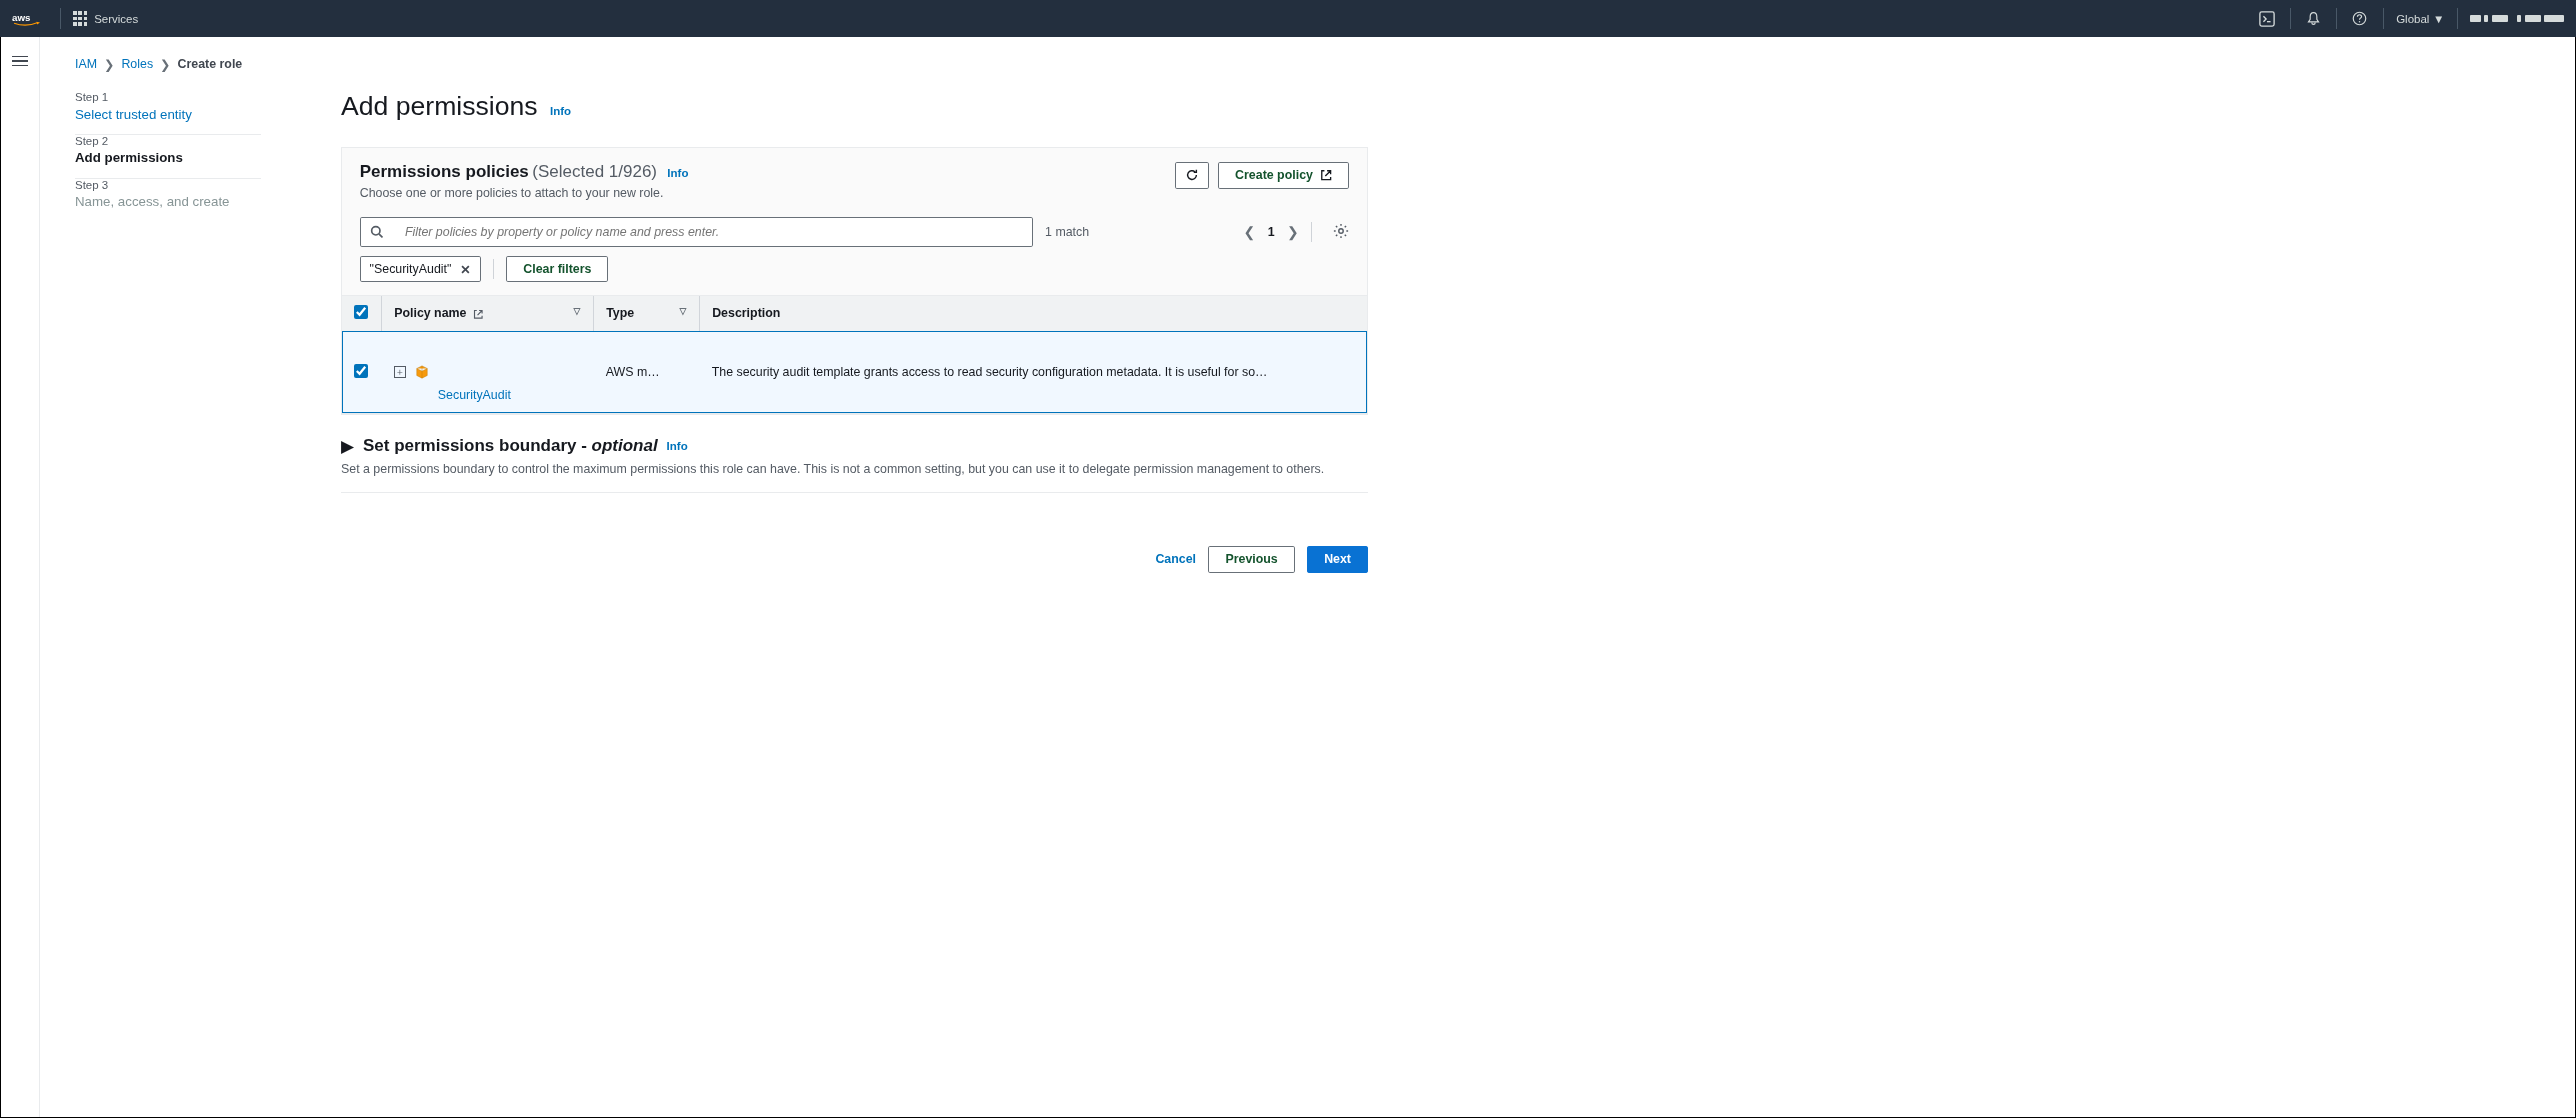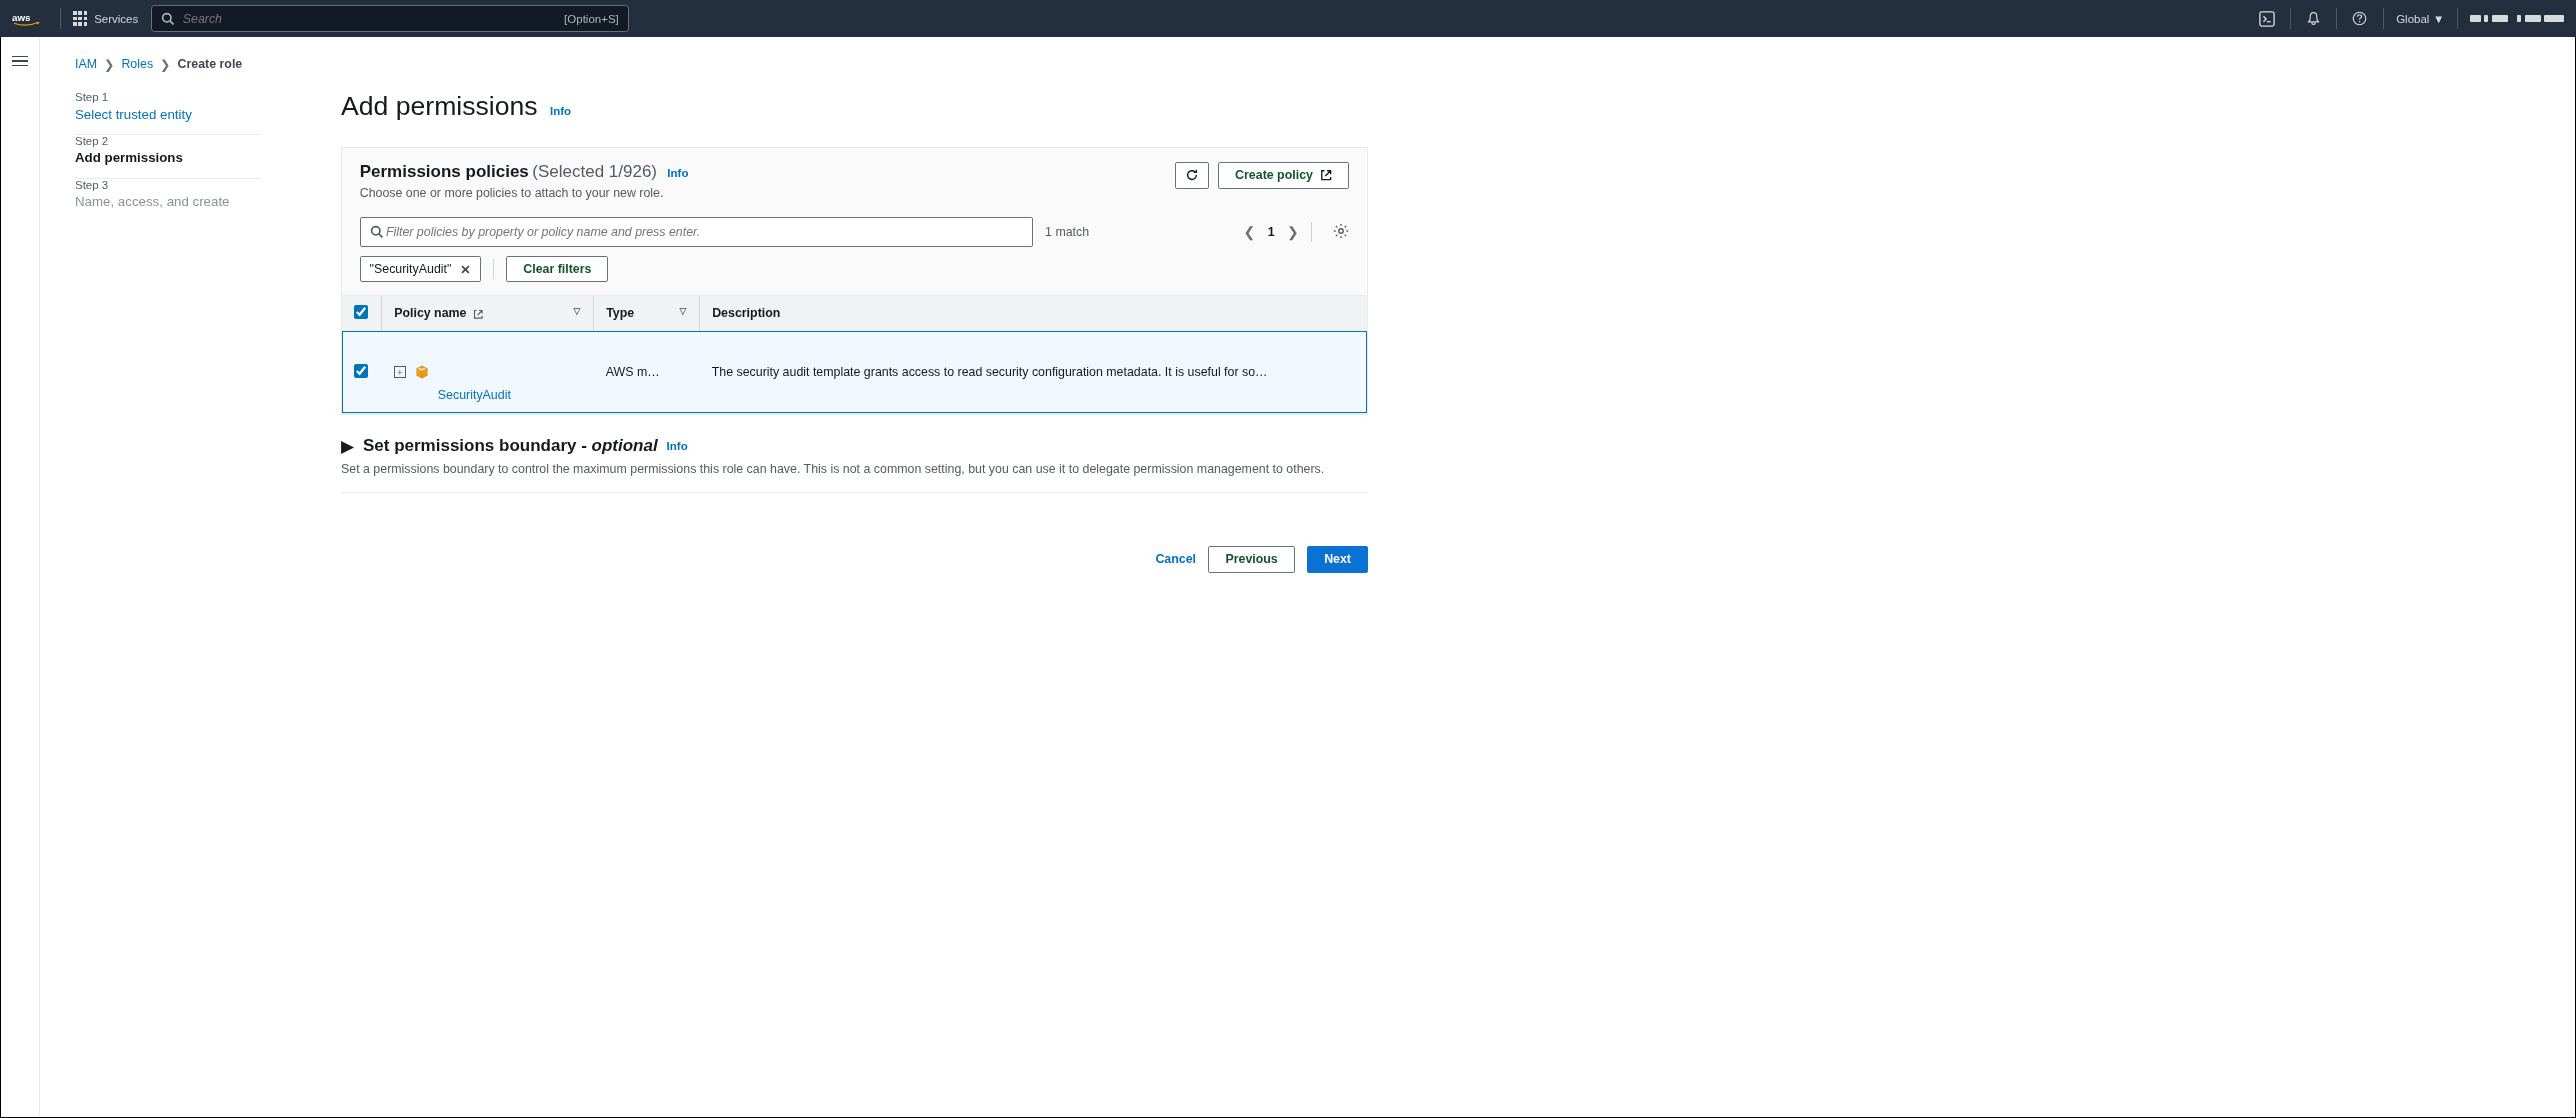--- a/index.html
+++ b/index.html
@@ -59,21 +59,21 @@
 .panel-title-wrap {}
 .panel-title { font-size:17px; font-weight:700; }
 .panel-title .count { font-weight:400; color:#545b64; }
 .panel-desc { font-size:12.4px; color:#545b64; margin-top:3.5px; }
 .panel-actions { display:flex; gap:8.9px; }
 .btn { background:#fff; border:0.9px solid #687078; border-radius:1.8px; padding: 5.3px 16px; font-size:12.4px; font-weight:700; color:#14532d; cursor:pointer; display:inline-flex; align-items:center; gap:7px; }
 .btn-icon-only { padding: 5.3px 8.9px; }
 .btn-blue { background:#0972d3; border-color:#0972d3; color:#fff; }
 
 .filter-row { display:flex; align-items:center; padding: 7px 17.7px; gap: 12.4px; }
-.filter-input { flex:1; max-width: 673px; border:0.9px solid #687078; border-radius:1.8px; background:#fff; height:30px; display:flex; align-items:center; padding:0 8.9px; gap:3px; }
+.filter-input { flex:1; max-width: 673px; border:0.9px solid #687078; border-radius:1.8px; background:#fff; height:30px; display:flex; align-items:center; padding:0 8.9px; gap:22px; }
 .filter-input input { flex:1; border:none; outline:none; font-size:12.4px; font-style:italic; color:#545b64; }
 .matches { color:#545b64; font-size:12.4px; }
 .pager { display:flex; align-items:center; gap:12.4px; margin-left:auto; }
 .pager .arrow { color:#687078; cursor:pointer; font-size:14px; }
 .pager .pnum { font-weight:700; }
 .gear { cursor:pointer; color:#545b64; margin-left:8.9px; }
 .divider-v { width:0.9px; height:19.5px; background:#cfd3d8; }
 
 .chips-row { display:flex; align-items:center; gap:12.4px; padding: 1.8px 17.7px 12.4px; }
 .chip { border:0.9px solid #687078; background:#fff; border-radius:1.8px; padding:4.4px 8.9px; display:flex; align-items:center; gap:8.9px; font-size:12.4px;}
@@ -124,28 +124,20 @@
         <span></span>
         <span></span>
         <span></span>
         <span></span>
         <span></span>
         <span></span>
         <span></span>
         <span></span>
       </div>
     <span>Services</span>
-  </div>
-  <div class="search-wrap">
-    <svg width="13.3" height="13.3" viewBox="0 0 16 16">
-        <circle cx="7" cy="7" r="5" stroke="#aab7b8" stroke-width="2" fill="none"></circle>
-        <line x1="11" y1="11" x2="15" y2="15" stroke="#aab7b8" stroke-width="2"></line>
-      </svg>
-    <input type="text" placeholder="Search" style="">
-    <span class="search-key">[Option+S]</span>
   </div>
   <div class="nav-spacer"></div>
   <div class="nav-icon">
       <svg width="16" height="16" viewBox="0 0 18 18">
         <rect x="1" y="1" width="16" height="16" rx="2" stroke="#d5dbdb" stroke-width="1.5" fill="none"></rect>
         <path d="M5 6 L8 9 L5 12" stroke="#d5dbdb" stroke-width="1.5" fill="none"></path>
         <line x1="9" y1="12" x2="13" y2="12" stroke="#d5dbdb" stroke-width="1.5"></line>
       </svg>
     </div>
   <div class="nav-sep"></div>

